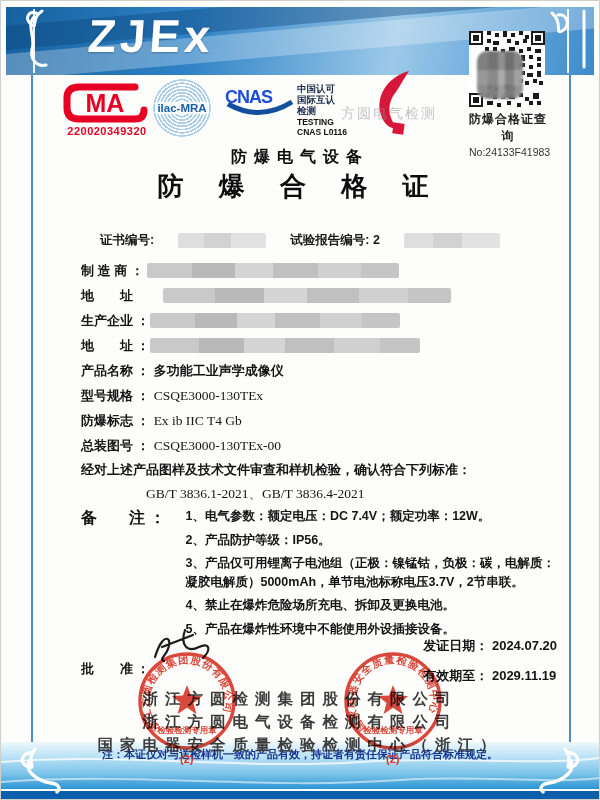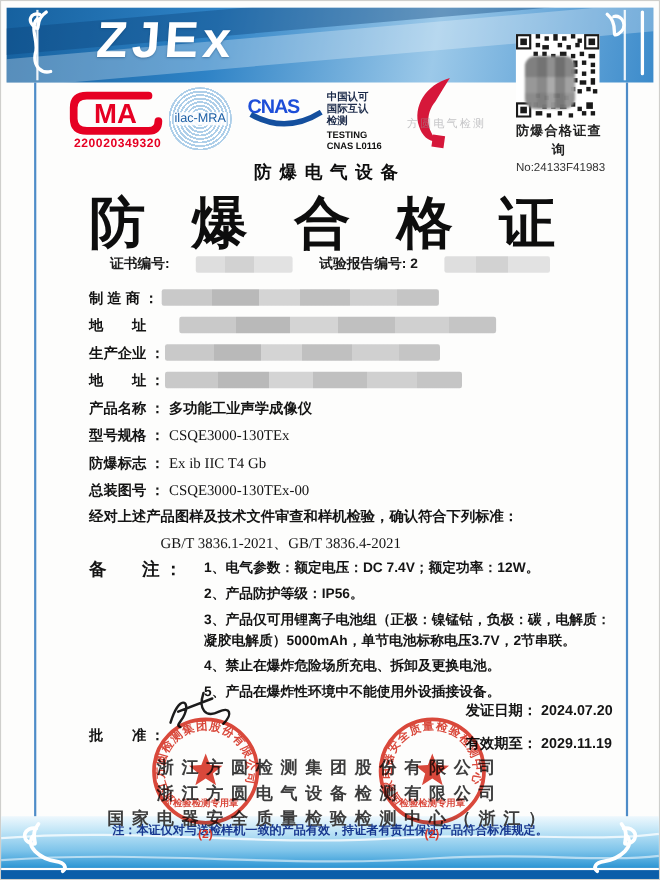--- a/index.html
+++ b/index.html
@@ -20,43 +20,43 @@
   .frame-line-white{position:absolute;width:2px;background:rgba(255,255,255,.9);z-index:5;}
 
   
   .cma{position:absolute;left:60px;top:80px;width:88px;height:44px;}
   .cma svg{display:block;}
   .cma-num{position:absolute;left:58px;top:124px;width:96px;text-align:center;
            color:#e60023;font-weight:bold;font-size:11px;letter-spacing:.5px;}
   .ilac{position:absolute;left:152px;top:78px;width:58px;height:58px;border-radius:50%;
         background:repeating-radial-gradient(circle at 50% 50%,#ffffff 0 1.5px,#aecfe9 1.5px 3.2px);
         display:flex;align-items:center;justify-content:center;}
-  .ilac span{background:rgba(255,255,255,.88);color:#1c5fa5;font-weight:normal;font-size:11.5px;padding:0 1px;}
+  .ilac span{background:rgba(255,255,255,.88);color:#1c5fa5;font-weight:bold;font-size:11.5px;padding:0 1px;}
   .cnas{position:absolute;left:224px;top:86px;width:70px;}
   .cnas .word{color:#1d4ed8;font-size:18px;font-weight:700;letter-spacing:-1px;}
   .cnas svg{display:block;margin-top:-8px;}
   .cnas-cap{position:absolute;left:296px;top:82px;color:#1c2b4a;font-size:9.5px;font-weight:bold;line-height:11px;}
   .cnas-sub{position:absolute;left:296px;top:116px;color:#111;font-size:8.5px;font-weight:bold;line-height:10px;}
   .fy-logo{position:absolute;left:352px;top:66px;width:92px;height:74px;}
-  .fy-text{position:absolute;left:340px;top:104px;width:130px;text-align:center;
-           color:rgba(150,150,155,.55);font-size:10px;letter-spacing:2px;}
+  .fy-text{position:absolute;left:340px;top:104px;width:130px;
+           color:rgba(150,150,155,.55);font-size:14px;letter-spacing:2px;}
   .qr-wrap{position:absolute;left:468px;top:30px;width:78px;}
   .qr{position:relative;width:76px;height:76px;background:#fff;}
   .qr-blur{position:absolute;left:8px;top:20px;width:46px;height:48px;border-radius:10px;
            background:linear-gradient(90deg,#b9b9b9 0 25%,#a6a6a6 25% 45%,#d2d2d2 45% 60%,#9f9f9f 60% 80%,#c6c6c6 80%),
                       linear-gradient(0deg,#bbb 0 30%,#ccc 30% 60%,#aaa 60%);
            background-blend-mode:multiply;filter:blur(1px);opacity:.96;}
   .qr-cap{margin-top:4px;text-align:center;color:#222;font-weight:bold;font-size:12px;letter-spacing:1px;}
   .qr-num{text-align:center;color:#333;font-size:10.5px;margin-top:1px;}
 
   
   .subtitle{position:absolute;left:0;right:0;top:146px;text-align:center;
             font-size:16px;font-weight:bold;letter-spacing:7px;color:#0d0d0d;}
   .main-title{position:absolute;left:0;right:0;top:168px;text-align:center;
-              font-size:51px;font-weight:bold;letter-spacing:14px;color:#0d0d0d;}
+              font-size:26px;font-weight:bold;letter-spacing:14px;color:#0d0d0d;}
 
   
   .cert-row{position:absolute;left:0;right:0;top:231px;display:flex;justify-content:center;
             gap:24px;font-size:12.5px;font-weight:bold;color:#1a1a1a;align-items:center;}
   .blur-block{display:inline-block;height:15px;border-radius:2px;vertical-align:middle;
         background:linear-gradient(90deg,#c9c9c9 0 18%,#b9b9b9 18% 35%,#d4d4d4 35% 50%,#c0c0c0 50% 68%,#d0d0d0 68% 85%,#c5c5c5 85%);
         filter:blur(.7px);}
   .blur-light{background:linear-gradient(90deg,#dedede 0 30%,#d2d2d2 30% 60%,#e2e2e2 60%);}
 
   

